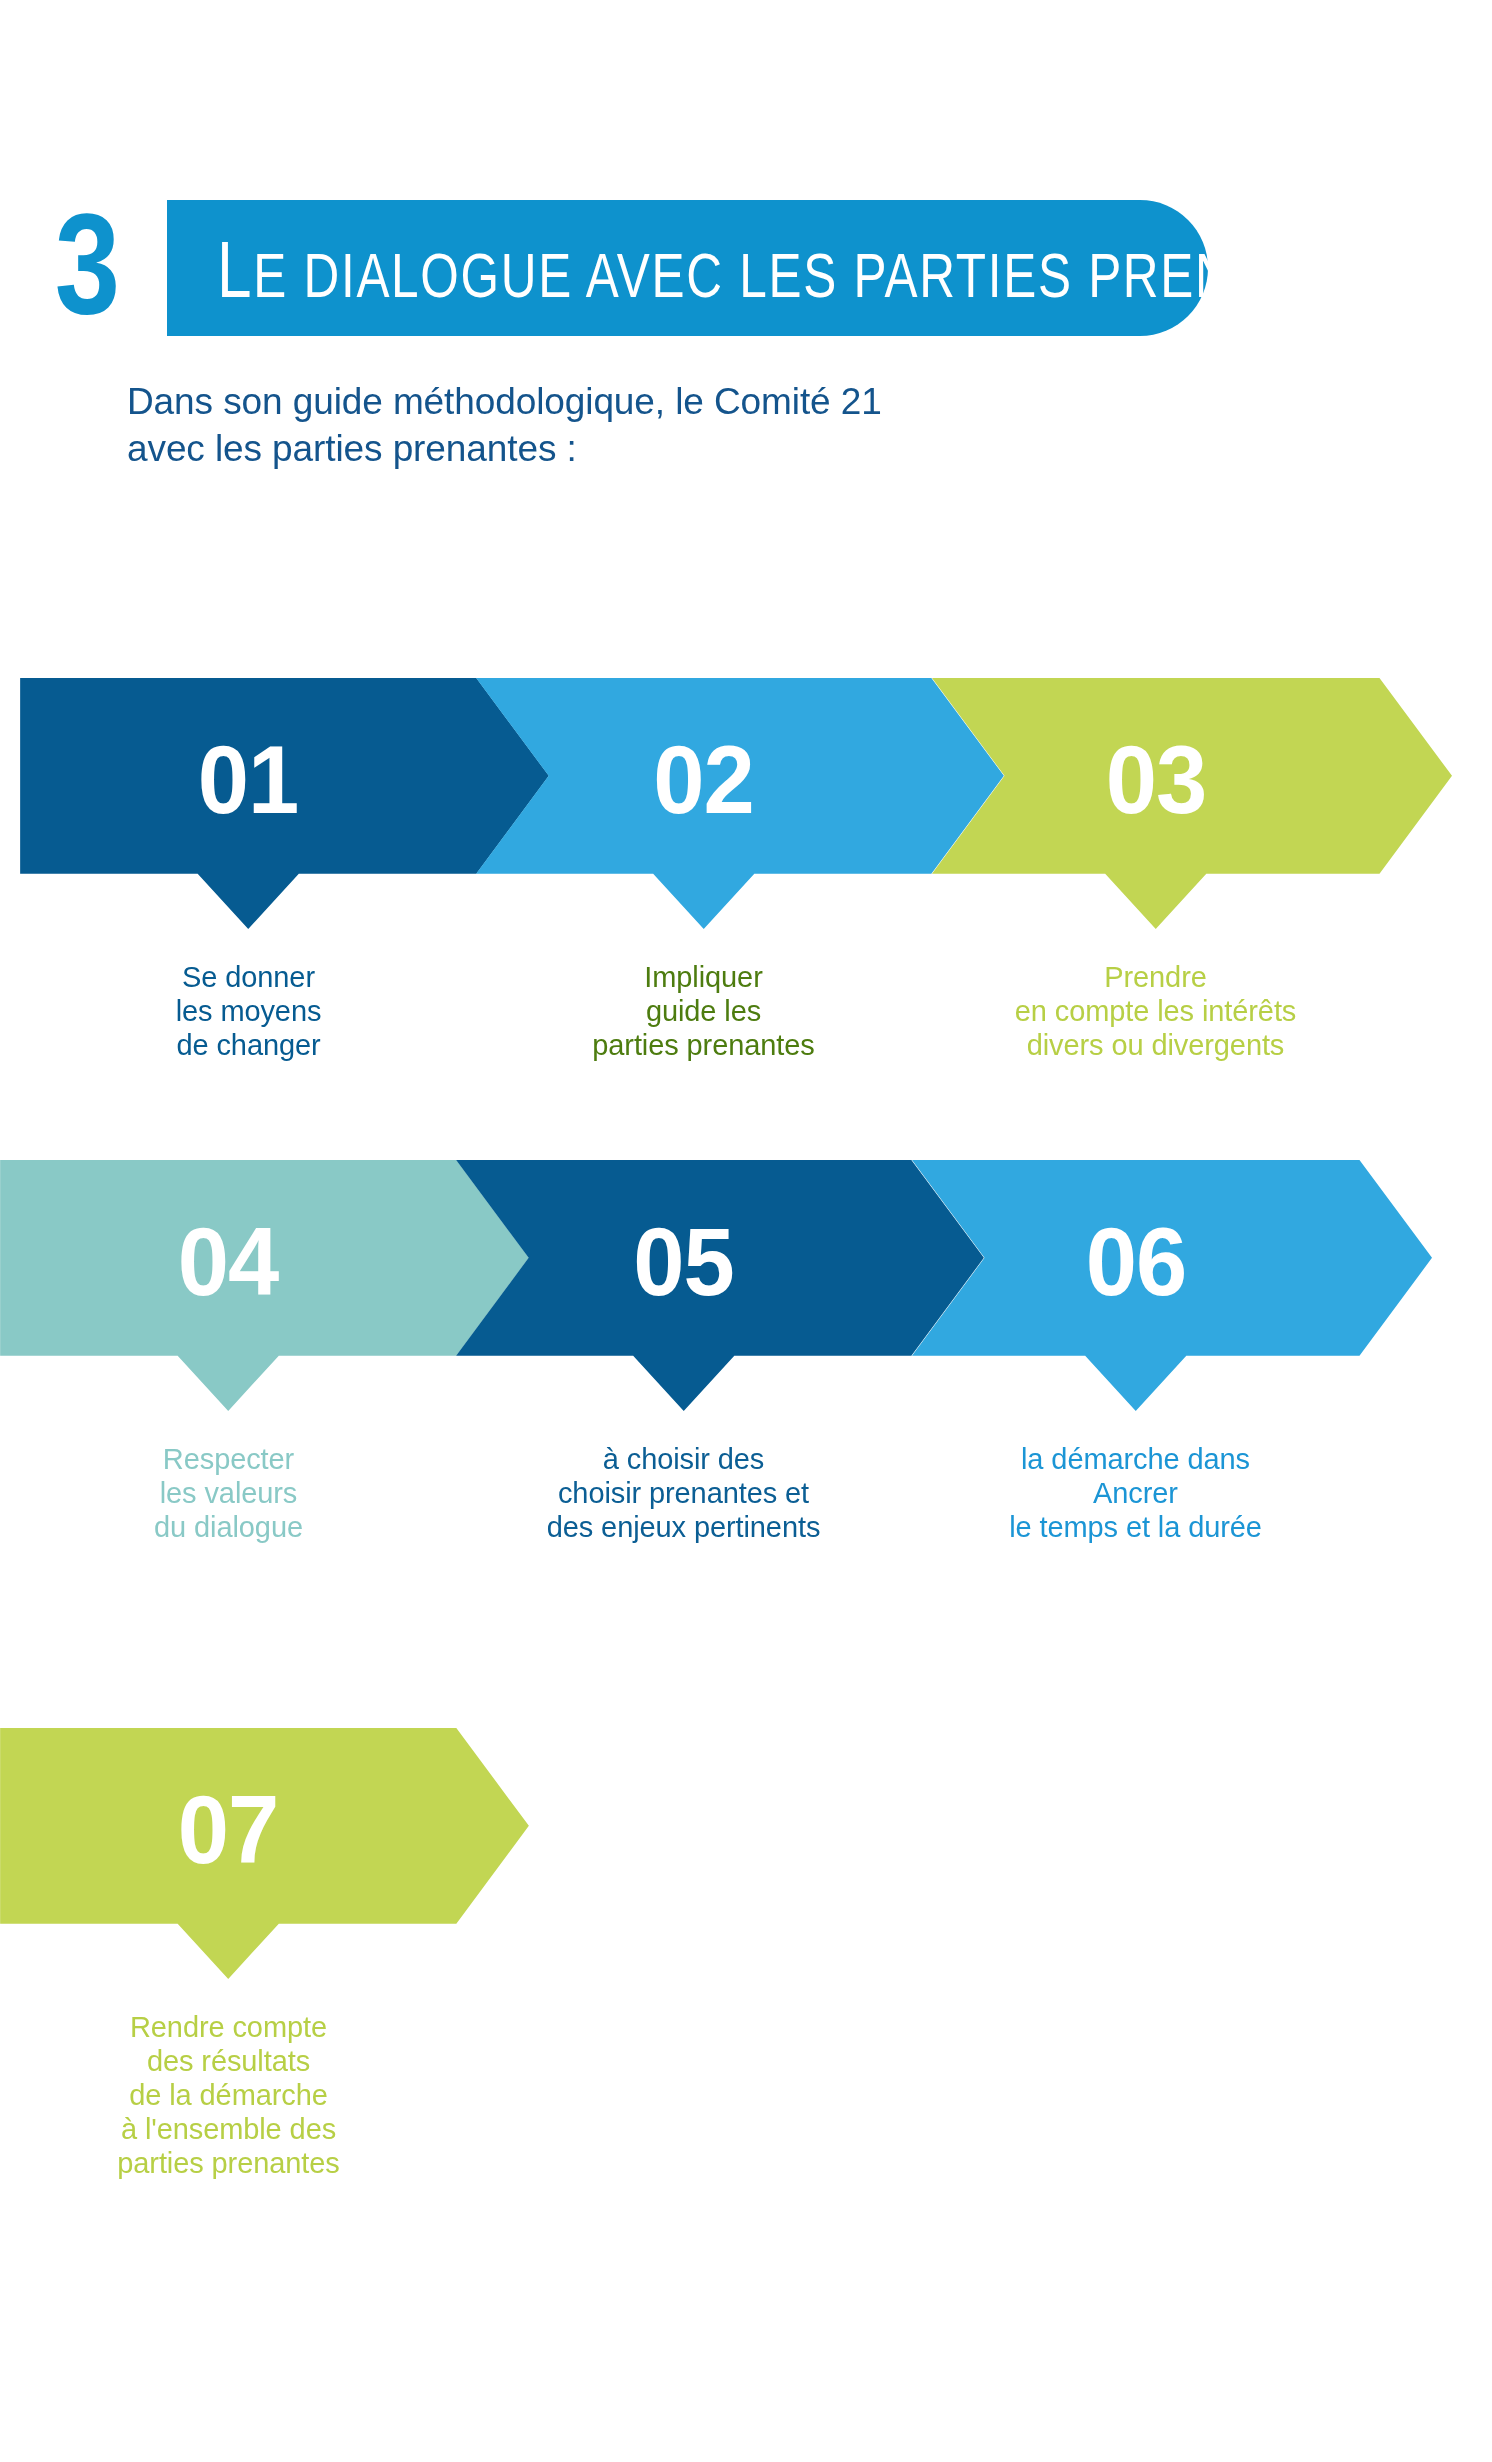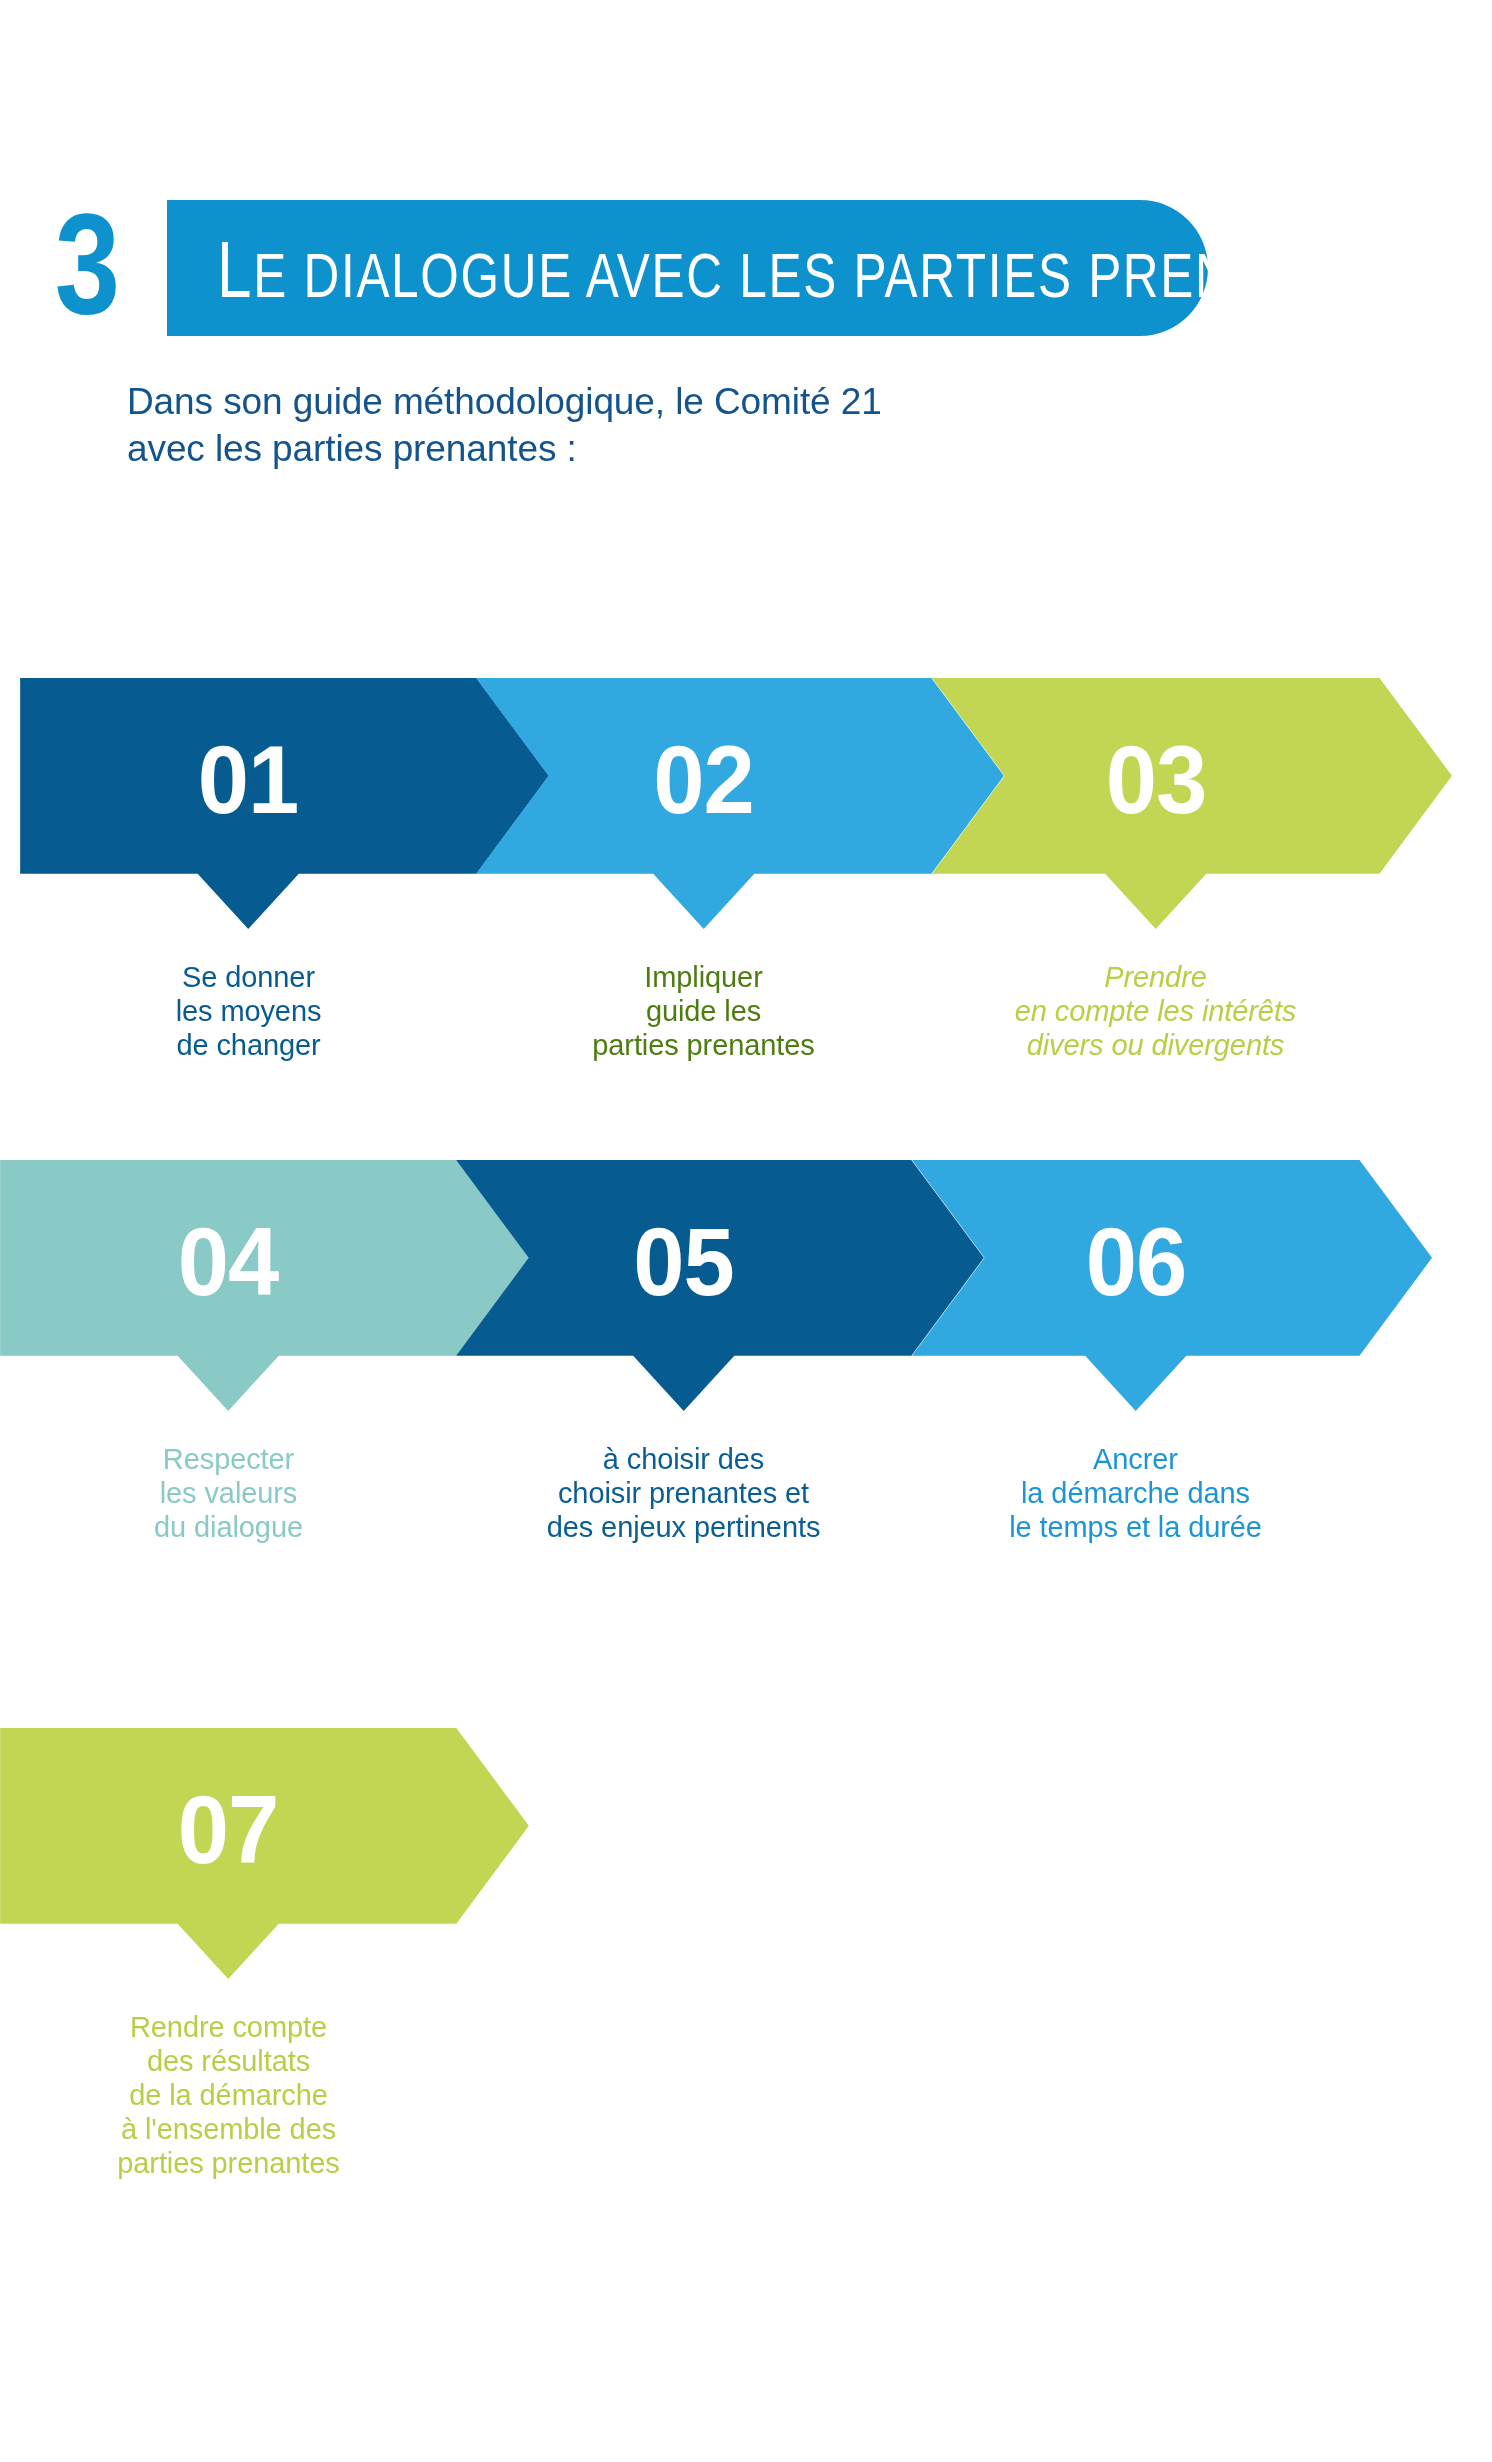--- a/index.html
+++ b/index.html
@@ -137,21 +137,21 @@
         <span class="lbl-line">Impliquer</span>
         <span class="lbl-line">guide les</span>
         <span class="lbl-line">parties prenantes</span>
       </div>
     </div>
     <div class="chev-item" style="left: 912px; width: 520px;">
       <svg class="chev-svg" width="520" height="251" viewBox="0 0 545 263">
         <polygon points="0,0 469,0 545,102.5 469,205 287.5,205 234.5,263 181.5,205 0,205 76,102.5" fill="#C2D653"></polygon>
       </svg>
       <div class="chev-number" style="left: 0px; width: 448px;">03</div>
-      <div class="chev-label" style="left: -63px; width: 573px; top: 282px; color: rgb(183, 207, 69); font-style: italic;">
+      <div class="chev-label" style="left: -63px; width: 573px; top: 282px; color: rgb(183, 207, 69);">
         <span class="lbl-line">Prendre</span>
         <span class="lbl-line">en compte les intérêts</span>
         <span class="lbl-line">divers ou divergents</span>
       </div>
     </div>
   </div>
 
 <div class="chevron-row" id="row-2">
     <div class="chev-item" style="left: 0px; width: 529px;">
       <svg class="chev-svg" width="529" height="251" viewBox="0 0 554 263">
@@ -174,22 +174,22 @@
         <span class="lbl-line">choisir prenantes et</span>
         <span class="lbl-line">des enjeux pertinents</span>
       </div>
     </div>
     <div class="chev-item" style="left: 912px; width: 520px;">
       <svg class="chev-svg" width="520" height="251" viewBox="0 0 545 263">
         <polygon points="0,0 469,0 545,102.5 469,205 287.5,205 234.5,263 181.5,205 0,205 76,102.5" fill="#31A8E0"></polygon>
       </svg>
       <div class="chev-number" style="left: 0px; width: 448px;">06</div>
       <div class="chev-label" style="left: -63px; width: 573px; top: 282px; color: rgb(27, 149, 213);">
+        <span class="lbl-line">la démarche dans</span>
         <span class="lbl-line">Ancrer</span>
-        <span class="lbl-line">la démarche dans</span>
         <span class="lbl-line">le temps et la durée</span>
       </div>
     </div>
   </div>
 
 <div class="chevron-row" id="row-3">
     <div class="chev-item" style="left: 0px; width: 529px;">
       <svg class="chev-svg" width="529" height="251" viewBox="0 0 554 263">
         <polygon points="0,0 478,0 554,102.5 478,205 292,205 239,263 186,205 0,205" fill="#C2D653"></polygon>
       </svg>

